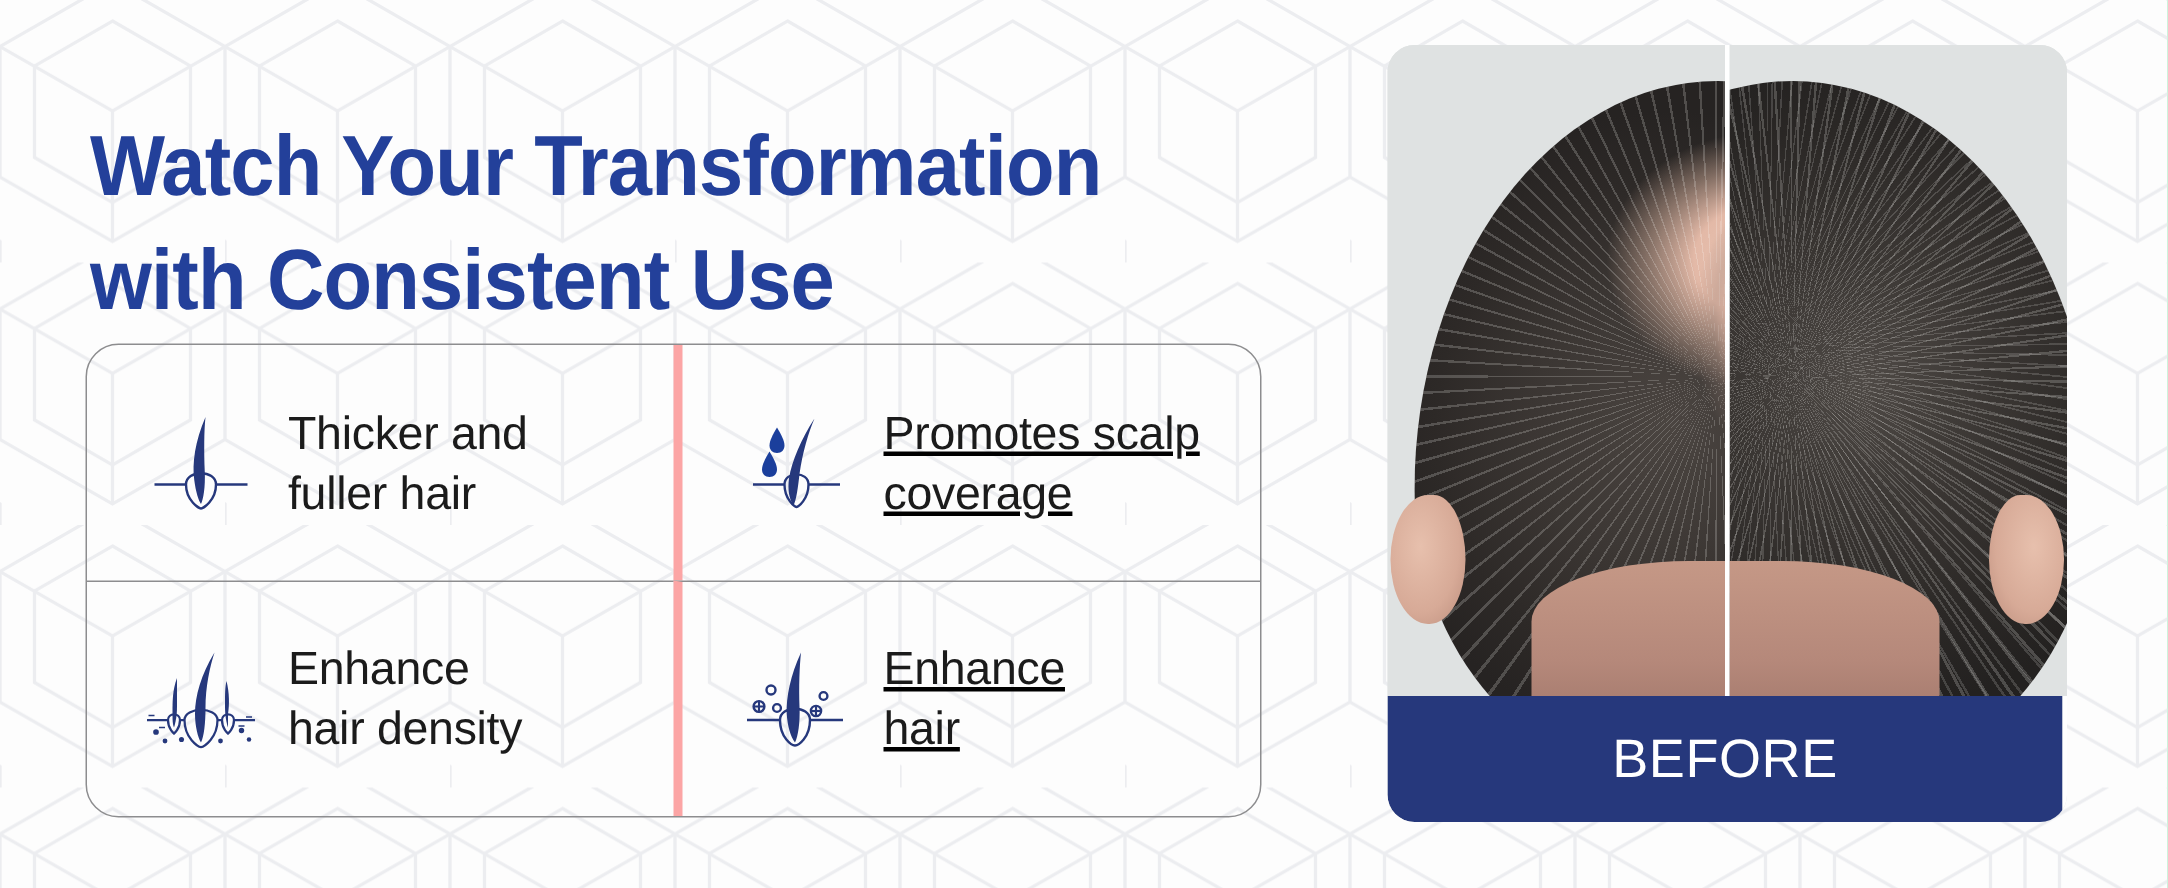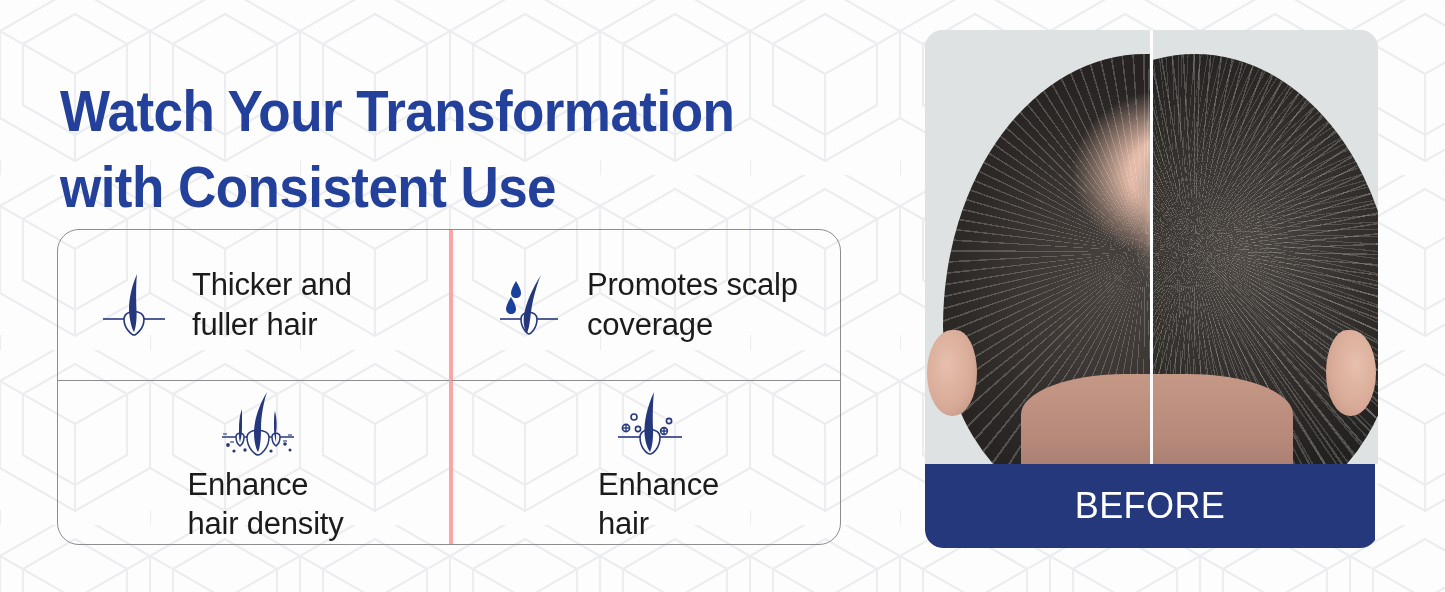--- a/index.html
+++ b/index.html
@@ -61,22 +61,22 @@
     grid-template-columns: 1fr 1fr;
     grid-template-rows: 1fr 1fr;
   }
   .feature-cell {
     position: relative;
     display: flex;
     align-items: center;
     box-sizing: border-box;
     padding: 0 10px 0 34px;
   }
-  .feature-cell.col-right { border-left: 4px solid #fca5a5; }
-  .feature-cell.row-bottom { border-top: 1px solid #8d8d8f; flex-direction: column; }
+  .feature-cell.col-right { border-left: 6px solid #fca5a5; text-decoration: underline; }
+  .feature-cell.row-bottom { border-top: 1px solid #8d8d8f; }
 
   .feature-icon {
     flex: 0 0 auto;
     width: 84px;
     height: 84px;
     display: flex;
     align-items: center;
     justify-content: center;
     margin-right: 16px;
   }

